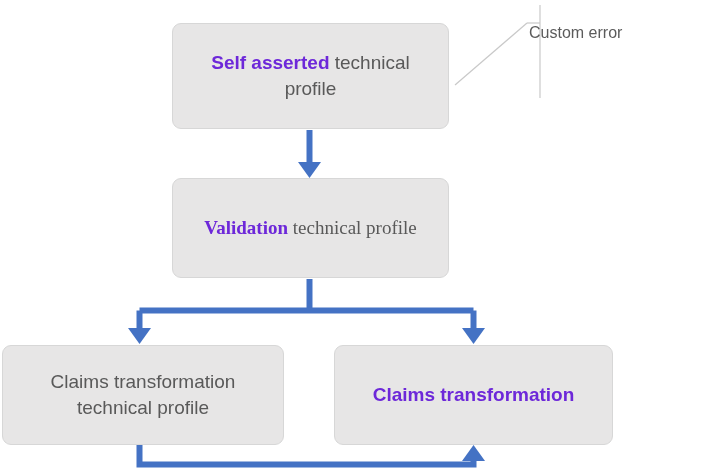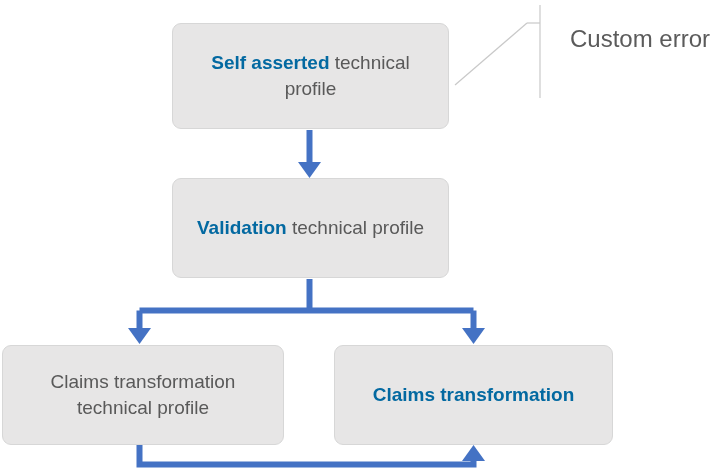--- a/index.html
+++ b/index.html
@@ -27,43 +27,43 @@
     align-items: center;
     justify-content: center;
     text-align: center;
     color: #595959;
     font-size: 19px;
     line-height: 1.35;
     padding: 4px 14px;
     box-shadow: 0 0 0 0 rgba(0,0,0,0);
   }
   .node .txt { display: block; }
-  .node b { font-weight: bold; color: #0369a1; text-align: right; }
+  .node b { font-weight: bold; color: #6d28d9; text-align: right; }
 
   #node-self-asserted { left: 172px; top: 23px;  width: 277px; height: 106px; }
-  #node-validation    { left: 172px; top: 178px; width: 277px; height: 100px; }
+  #node-validation    { left: 172px; top: 178px; width: 277px; height: 100px; font-family: Liberation Serif, serif; }
   #node-claims-tp     { left: 2px;   top: 345px; width: 282px; height: 100px; }
   #node-claims-tr     { left: 334px; top: 345px; width: 279px; height: 100px; }
 
   #svg-layer {
     position: absolute;
     left: 0; top: 0;
     width: 727px;
     height: 470px;
     pointer-events: none;
   }
 
   .callout-text {
     position: absolute;
-    left: 553px;
+    left: 529px;
     top: 22px;
     width: 174px;
-    text-align: center;
+    text-align: left;
     color: #5b5b5b;
-    font-size: 24px;
+    font-size: 16px;
     line-height: 1.42;
   }
 </style>
 </head>
 <body>
 
 <div id="canvas">
 
   <svg id="svg-layer" viewBox="0 0 727 470" xmlns="http://www.w3.org/2000/svg">
 

